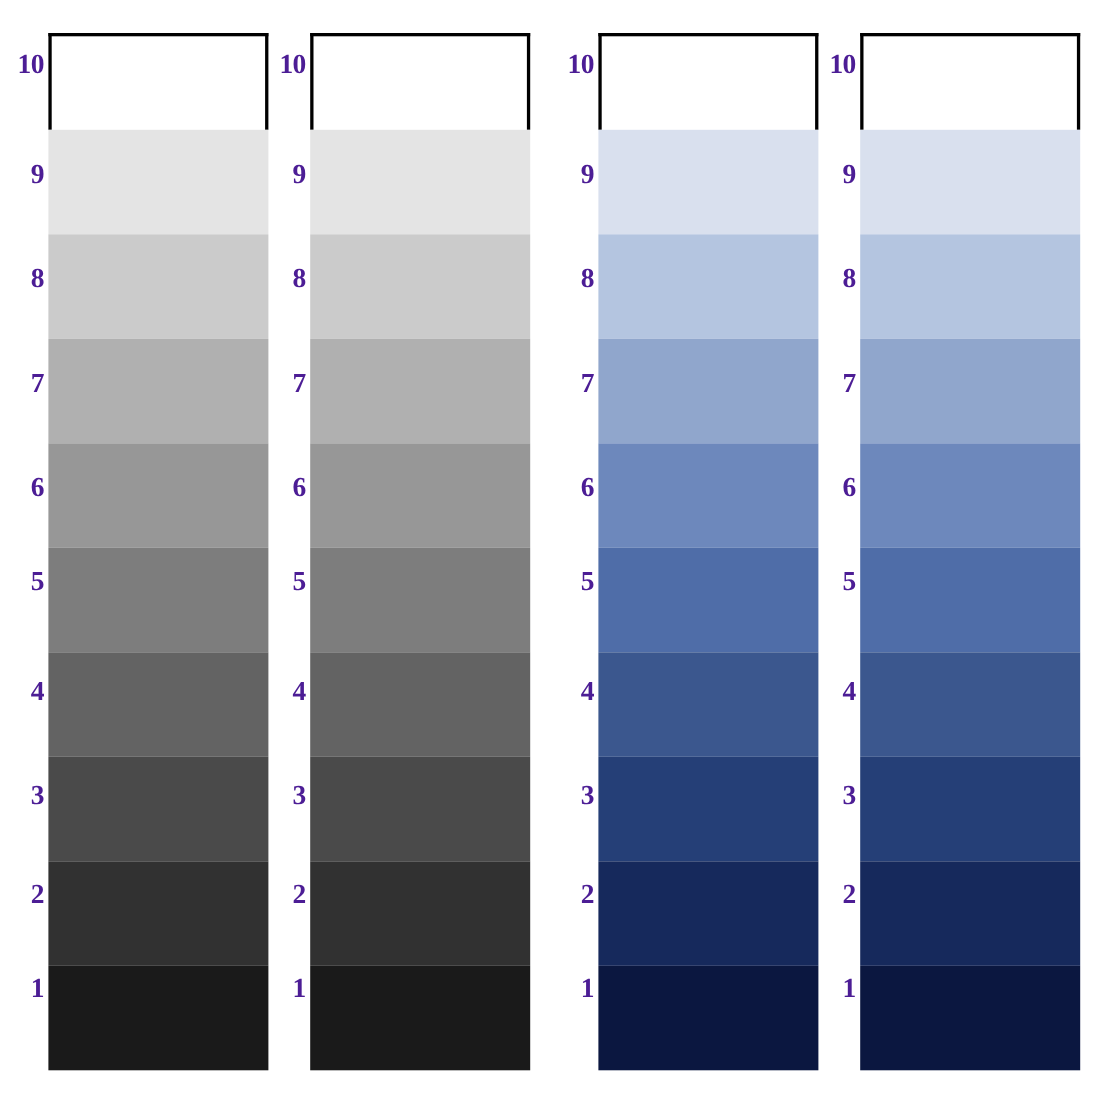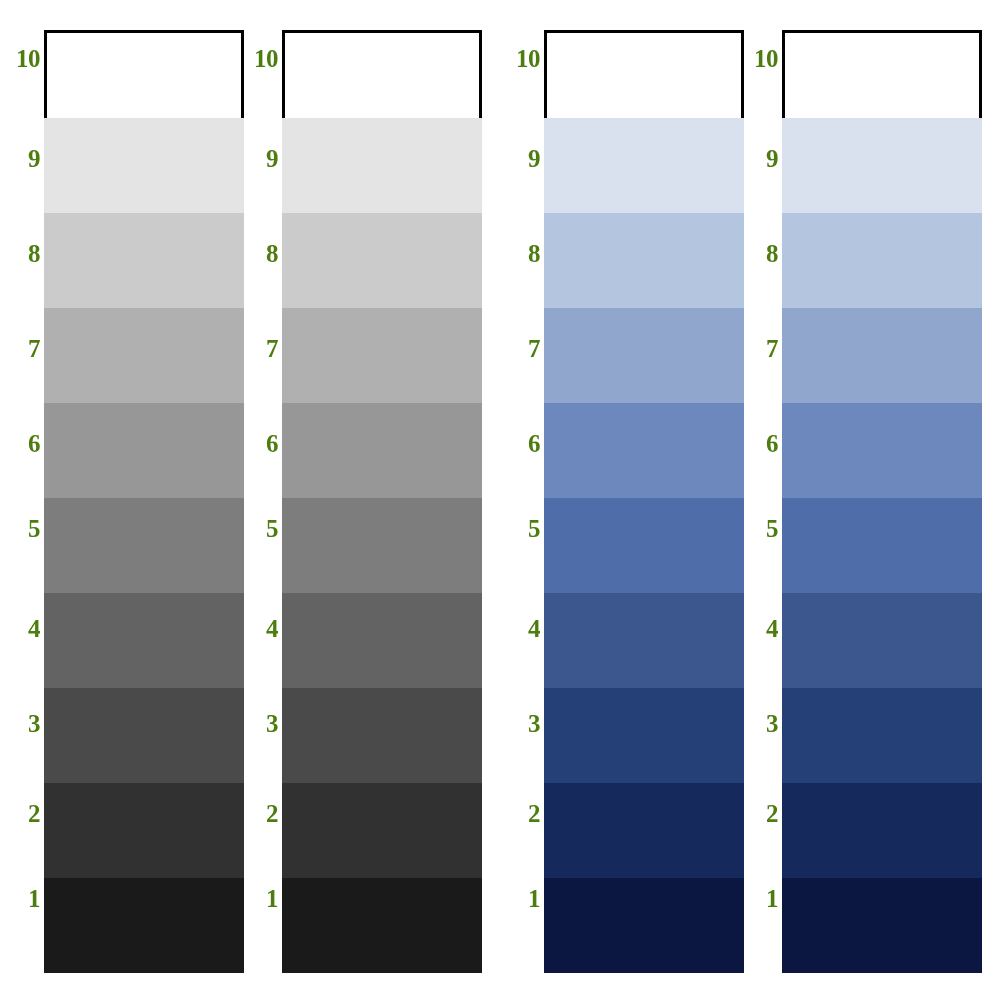--- a/index.html
+++ b/index.html
@@ -36,21 +36,21 @@
   }
 
   .scale-label {
     position: absolute;
     right: 4px;
     text-align: right;
     font-family: "Liberation Serif", "DejaVu Serif", serif;
     font-weight: bold;
     font-size: 25px;
     line-height: 25px;
-    color: #4d7c0f;
+    color: #4c1d95;
     letter-spacing: -0.5px;
     white-space: nowrap;
   }
 
   .scale-column {
     position: absolute;
     left: 44px;
     top: 0;
     width: 200px;
     height: 1000px;

